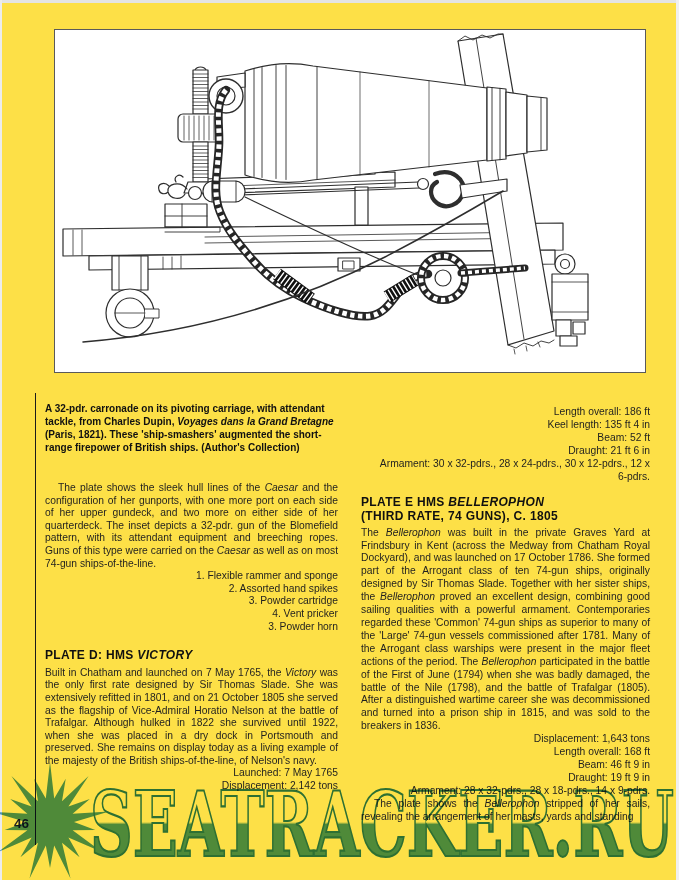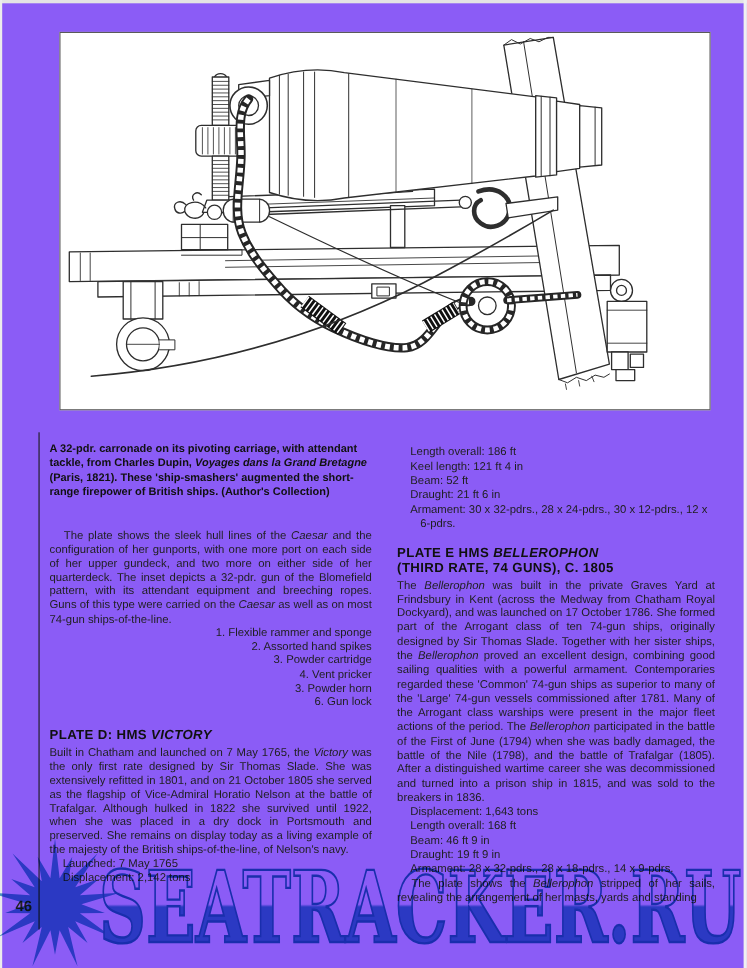--- a/index.html
+++ b/index.html
@@ -1,16 +1,16 @@
 <!DOCTYPE html>
 <html><head>
 <meta charset="utf-8">
 <style>
   html,body{margin:0;padding:0;background:#fff;}
-  .page{position:relative;width:679px;height:880px;background:#8b5cf6;overflow:hidden;
+  .page{position:relative;width:679px;height:880px;background:#fde047;overflow:hidden;
         font-family:"Liberation Sans",sans-serif;color:#222;}
   .edge-t{position:absolute;top:0;left:0;right:0;height:3px;background:#e4e4e4;}
   .edge-l{position:absolute;top:0;left:0;bottom:0;width:2px;background:#ececec;}
   .edge-r{position:absolute;top:0;right:0;bottom:0;width:3px;background:#f0f0f0;}
 
   .plate-frame{position:absolute;left:54px;top:29px;width:590px;height:342px;
                border:1px solid #5a5a5a;background:#fff;box-sizing:content-box;}
   .plate-frame svg{display:block;width:100%;height:100%;}
 
   .col-rule{position:absolute;left:35px;top:393px;width:1.4px;height:452px;background:#1b1b1b;}
@@ -21,21 +21,21 @@
 
   .caption{font-size:10px;line-height:13px;font-weight:bold;color:#111;margin-bottom:28px;}
   .body-text{font-size:10.3px;line-height:12.6px;text-align:justify;color:#1f1f1f;}
   .right-col .body-text{line-height:12.9px;}
   .para-indent{text-indent:13px;}
   .it{font-style:italic;}
   .list-item{padding-left:12px;text-align:right;}
   .heading{font-size:12px;line-height:13.6px;font-weight:bold;color:#101010;
            letter-spacing:.35px;margin:16px 0 4px;}
   .right-col .heading{margin:13px 0 3px;}
-  .spec{padding-left:21px;text-indent:-9px;text-align:left;}
+  .spec{padding-left:21px;text-indent:-9px;text-align:right;}
 
   .pageno{position:absolute;left:14px;top:816px;font-size:13.5px;font-weight:bold;color:#222;z-index:3;}
 
   .watermark{position:absolute;left:0;top:758px;width:679px;height:122px;z-index:5;
              mix-blend-mode:multiply;pointer-events:none;}
 </style>
 </head>
 <body>
 
 <div class="page">
@@ -162,36 +162,35 @@
 
   <div class="col left-col">
     <div class="caption"><span>A 32-pdr. carronade on its pivoting carriage, with attendant tackle, from Charles Dupin, </span><span class="it">Voyages dans la Grand Bretagne</span><span> (Paris, 1821). These 'ship-smashers' augmented the short-range firepower of British ships. (Author's Collection)</span></div>
     <div class="body-text para-indent"><span>The plate shows the sleek hull lines of the </span><span class="it">Caesar</span><span> and the configuration of her gunports, with one more port on each side of her upper gundeck, and two more on either side of her quarterdeck. The inset depicts a 32-pdr. gun of the Blomefield pattern, with its attendant equipment and breeching ropes. Guns of this type were carried on the </span><span class="it">Caesar</span><span> as well as on most 74-gun ships-of-the-line.</span></div>
     <div class="body-text">
       <div class="list-item">1. Flexible rammer and sponge</div>
       <div class="list-item">2. Assorted hand spikes</div>
       <div class="list-item">3. Powder cartridge</div>
       <div class="list-item">4. Vent pricker</div>
       <div class="list-item">3. Powder horn</div>
-      <div class="list-item">6. Gun lock</div>
     </div>
     <div class="heading">
       <div><span>PLATE D: HMS </span><span class="it">VICTORY</span></div>
     </div>
     <div class="body-text"><span>Built in Chatham and launched on 7 May 1765, the </span><span class="it">Victory</span><span> was the only first rate designed by Sir Thomas Slade. She was extensively refitted in 1801, and on 21 October 1805 she served as the flagship of Vice-Admiral Horatio Nelson at the battle of Trafalgar. Although hulked in 1822 she survived until 1922, when she was placed in a dry dock in Portsmouth and preserved. She remains on display today as a living example of the majesty of the British ships-of-the-line, of Nelson's navy.</span></div>
     <div class="body-text">
       <div class="spec">Launched: 7 May 1765</div>
       <div class="spec">Displacement: 2,142 tons</div>
     </div>
   </div>
 
   <div class="col right-col">
     <div class="body-text">
       <div class="spec">Length overall: 186 ft</div>
-      <div class="spec">Keel length: 121 ft 4 in</div>
+      <div class="spec">Keel length: 135 ft 4 in</div>
       <div class="spec">Beam: 52 ft</div>
       <div class="spec">Draught: 21 ft 6 in</div>
       <div class="spec">Armament: 30 x 32-pdrs., 28 x 24-pdrs., 30 x 12-pdrs., 12 x 6-pdrs.</div>
     </div>
     <div class="heading">
       <div><span>PLATE E HMS </span><span class="it">BELLEROPHON</span></div>
       <div>(THIRD RATE, 74 GUNS), C. 1805</div>
     </div>
     <div class="body-text"><span>The </span><span class="it">Bellerophon</span><span> was built in the private Graves Yard at Frindsbury in Kent (across the Medway from Chatham Royal Dockyard), and was launched on 17 October 1786. She formed part of the Arrogant class of ten 74-gun ships, originally designed by Sir Thomas Slade. Together with her sister ships, the </span><span class="it">Bellerophon</span><span> proved an excellent design, combining good sailing qualities with a powerful armament. Contemporaries regarded these 'Common' 74-gun ships as superior to many of the 'Large' 74-gun vessels commissioned after 1781. Many of the Arrogant class warships were present in the major fleet actions of the period. The </span><span class="it">Bellerophon</span><span> participated in the battle of the First of June (1794) when she was badly damaged, the battle of the Nile (1798), and the battle of Trafalgar (1805). After a distinguished wartime career she was decommissioned and turned into a prison ship in 1815, and was sold to the breakers in 1836.</span></div>
     <div class="body-text">

